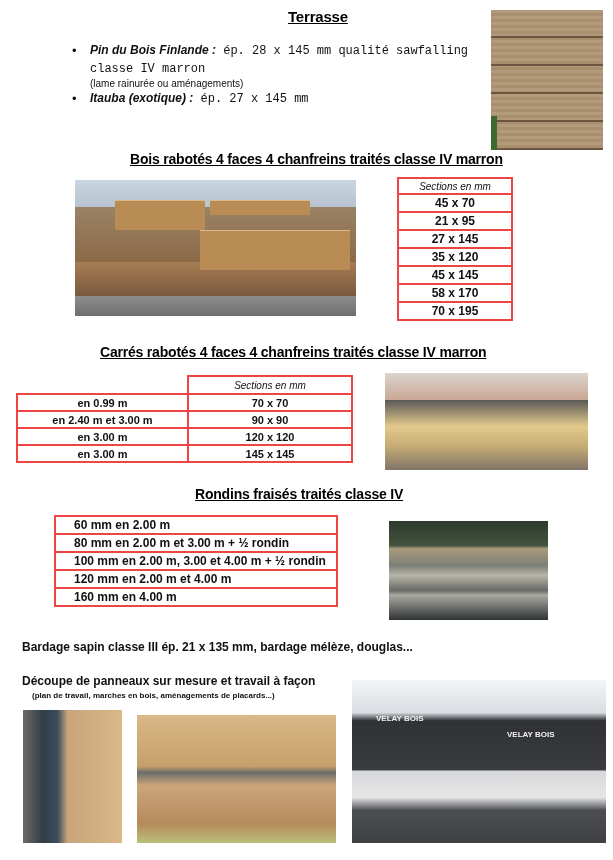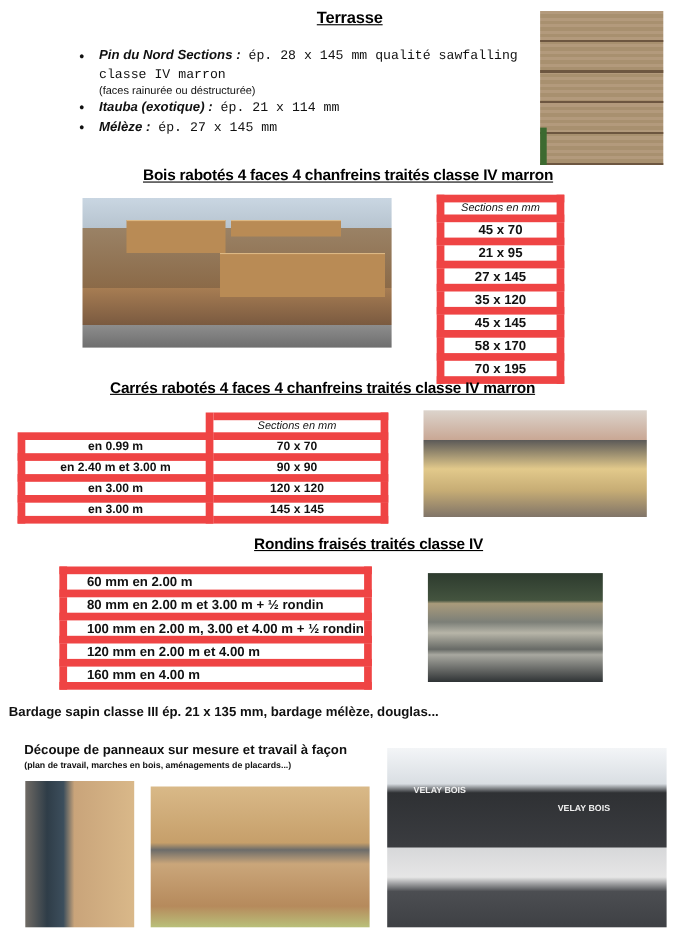--- a/index.html
+++ b/index.html
@@ -51,57 +51,54 @@
     background: linear-gradient(180deg, #d9b988 0%, #c69f6a 40%, #6c6c6a 45%, #caa67a 55%, #b68a5c 85%, #b9c07a 100%);
   }
   #photo-store {
     left: 352px; top: 680px; width: 254px; height: 163px;
     background: linear-gradient(180deg, #f3f5f7 0%, #d9dee3 20%, #2f3134 25%, #3a3c40 55%, #d7d8da 56%, #e6e6e6 72%, #4c4e52 80%, #3e4044 100%);
   }
   .photo-caption { position:absolute; color:#f1f1f1; font-weight:bold; font-size:8px; }
 
   
   table { border-collapse: collapse; position: absolute; }
-  td { border: 7px solid #ef4444; text-align: center; padding: 0; }
+  td { border: 2px solid #ef4444; text-align: center; padding: 0; }
   .t1 { left: 397px; top: 177px; width: 116px; }
   .t1 td { height: 18px; font-size: 12px; font-weight: bold; }
   .t1 .hdr td { height: 16px; font-size: 10px; font-style: italic; font-weight: normal; }
 
   .t2 { left: 16px; top: 375px; width: 337px; }
   .t2 td { height: 17px; font-size: 11px; font-weight: bold; }
   .t2 td.c1 { width: 171px; }
   .t2 .hdr td { height: 18px; font-size: 10px; font-style: italic; font-weight: normal; }
   .t2 .hdr td.blank { border-top: none; border-left: none; }
 
   .t3 { left: 54px; top: 515px; width: 284px; }
   .t3 td { text-align: left; height: 18px; font-size: 12px; font-weight: bold; padding-left: 18px; }
 
   #carres-title { left: 100px; top: 344px; }
   #bois-title { left: 106px; top: 151px; margin-left: 24px; }
-  #rondins-title { left: 195px; top: 486px; margin-left: 36px; }
-
-  #bardage { left: 8px; top: 640px; font-size: 12px; font-weight: bold; }
+  #rondins-title { left: 195px; top: 486px; }
+
+  #bardage { left: 22px; top: 640px; font-size: 12px; font-weight: bold; }
   #decoupe { left: 22px; top: 674px; font-size: 12px; font-weight: bold; }
-  #decoupe-sub { left: 22px; top: 691px; font-size: 8px; font-weight: bold; }
+  #decoupe-sub { left: 32px; top: 691px; font-size: 8px; font-weight: bold; }
 </style>
 </head>
 <body>
 
 <div id="terrasse-title" class="abs section-title">Terrasse</div>
 
 <ul class="abs bullets">
   <li>
-    <span class="name">Pin du Nord Sections :</span><span class="spec"> ép. 28 x 145 mm qualité sawfalling classe IV marron</span>
-    <span class="cont">(faces rainurée ou déstructurée)</span>
+    <span class="name">Pin du Bois Finlande :</span><span class="spec"> ép. 28 x 145 mm qualité sawfalling classe IV marron</span>
+    <span class="cont">(lame rainurée ou aménagements)</span>
   </li>
   <li>
-    <span class="name">Itauba (exotique) :</span><span class="spec"> ép. 21 x 114 mm</span>
-  </li>
-  <li>
-    <span class="name">Mélèze :</span><span class="spec"> ép. 27 x 145 mm</span>
+    <span class="name">Itauba (exotique) :</span><span class="spec"> ép. 27 x 145 mm</span>
   </li>
 </ul>
 
 <div id="photo-deck" class="abs photo">
     <div class="green"></div>
   </div>
 
 <div id="bois-title" class="abs section-title">Bois rabotés 4 faces 4 chanfreins traités classe IV marron</div>
 
 <div id="photo-rack1" class="abs photo">

